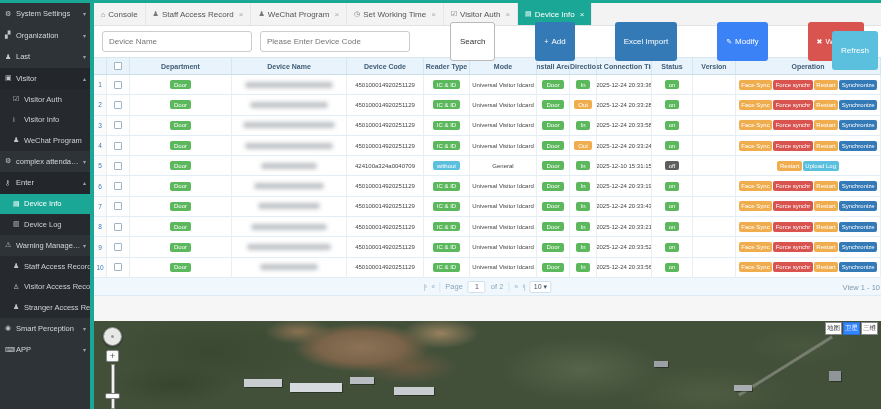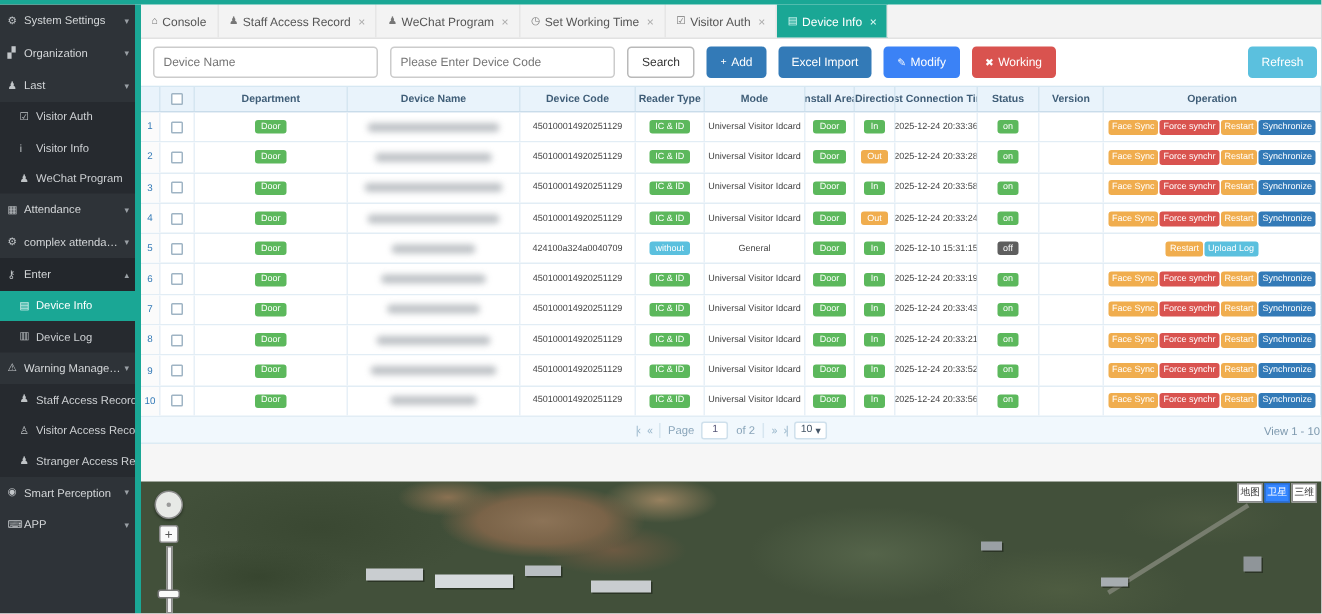--- a/index.html
+++ b/index.html
@@ -23,21 +23,21 @@
   .main { position:absolute; left:94px; top:3px; width:787px; height:406px; background:#fff; }
   .tabbar { height:23px; background:#f3f3f3; border-bottom:1px solid #e2e2e2; display:flex; align-items:stretch; }
   .tab { display:flex; align-items:center; gap:3px; padding:0 7px; font-size:8px; color:#555; border-right:1px solid #e6e6e6; cursor:pointer; white-space:nowrap; }
   .tab .ic { font-size:7px; color:#777; }
   .tab .x { font-size:8px; color:#aaa; margin-left:2px; }
   .tab.active { background:#1aa795; color:#fff; }
   .tab.active .ic, .tab.active .x { color:#e8fffb; }
   
   .toolbar { height:31px; display:flex; align-items:center; gap:8px; padding:0 8px; position:relative; background:#fff; }
   .txt { width:150px; height:21px; border:1px solid #ccc; border-radius:3px; font-size:8px; padding:0 6px; color:#555; font-family:"Liberation Sans",sans-serif; }
-  .btn { height:21px; border-radius:3px; font-size:8px; display:inline-flex; align-items:center; gap:3px; padding:0 9px; color:#fff; border:none; cursor:pointer; font-family:"Liberation Sans",sans-serif; white-space:nowrap; }
+  .btn { height:39px; border-radius:3px; font-size:8px; display:inline-flex; align-items:center; gap:3px; padding:0 9px; color:#fff; border:none; cursor:pointer; font-family:"Liberation Sans",sans-serif; white-space:nowrap;margin-left:32px; }
   .btn .bic { font-size:7px; }
   .btn-search { background:#fff; border:1px solid #b9b9b9; color:#333; }
   .btn-add { background:#337ab7; }
   .btn-excel { background:#337ab7; }
   .btn-modify { background:#3b82f6; }
   .btn-delete { background:#d9534f; }
   .btn-refresh { position:absolute; right:3px; top:5px; background:#5bc0de; }
   
   .ghead { display:flex; height:18px; background:#e9f3fb; border-top:1px solid #d6e7f2; border-bottom:1px solid #c9dcea; }
   .hcell { display:flex; align-items:center; justify-content:center; font-size:7px; font-weight:bold; color:#3f5d77; border-right:1px solid #d5e6f1; overflow:hidden; white-space:nowrap; height:100%; }
@@ -98,38 +98,38 @@
       <div class="sb-item">
         <span class="ic">▞</span>
         <span class="lbl">Organization</span>
         <span class="caret">▾</span>
       </div>
       <div class="sb-item">
         <span class="ic">♟</span>
         <span class="lbl">Last</span>
         <span class="caret">▾</span>
       </div>
+      <div class="sb-item expanded">
+        <span class="ic">▣</span>
+        <span class="lbl">Visitor</span>
+        <span class="caret">▴</span>
+      </div>
       <div class="sb-sub">
         <div class="sb-subitem">
           <span class="ic">☑</span>
           <span class="lbl">Visitor Auth</span>
         </div>
         <div class="sb-subitem">
           <span class="ic">ℹ</span>
           <span class="lbl">Visitor Info</span>
         </div>
         <div class="sb-subitem">
           <span class="ic">♟</span>
           <span class="lbl">WeChat Program</span>
         </div>
-      </div>
-      <div class="sb-item">
-        <span class="ic">▦</span>
-        <span class="lbl">Attendance</span>
-        <span class="caret">▾</span>
       </div>
       <div class="sb-item">
         <span class="ic">⚙</span>
         <span class="lbl">complex attendance it.</span>
         <span class="caret">▾</span>
       </div>
       <div class="sb-item expanded">
         <span class="ic">⚷</span>
         <span class="lbl">Enter</span>
         <span class="caret">▴</span>

